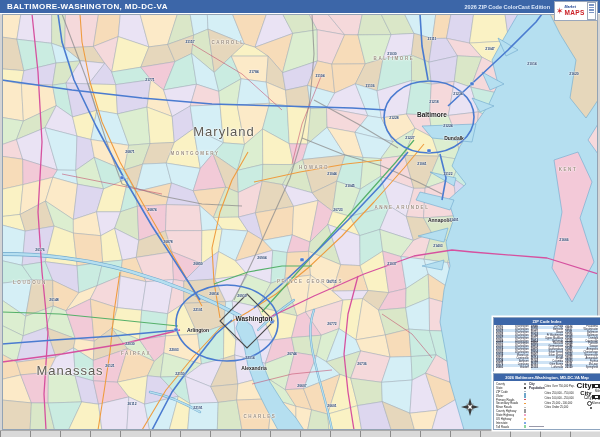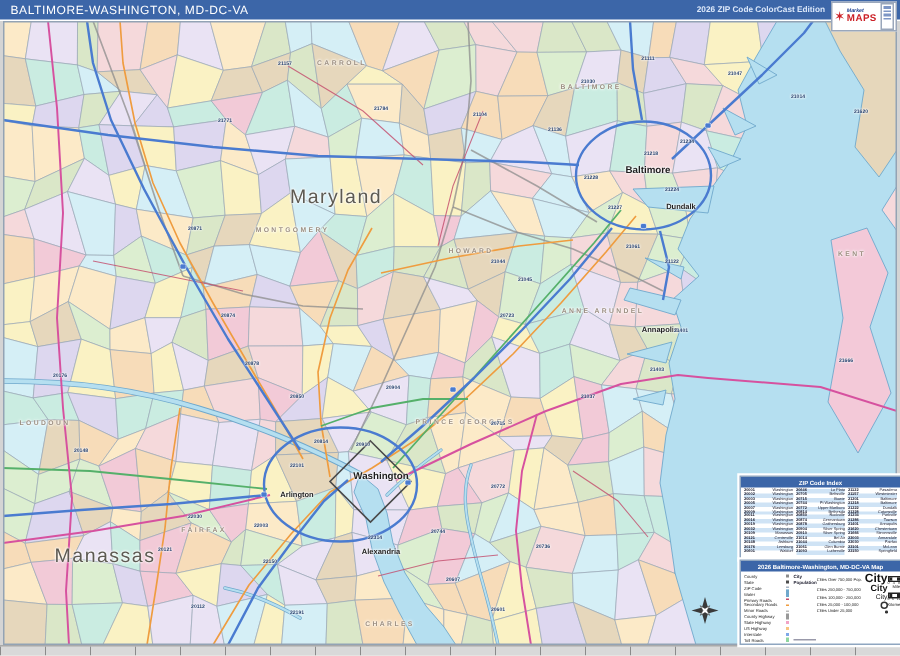--- a/index.html
+++ b/index.html
@@ -2,21 +2,21 @@
 <html style="--hdr: #3c66a8; --water: #b5dff0; --waterline: #6fa8cc; --interstate: #4a7bd0; --ushwy: #ef9c3f; --sthwy: #d6519f; --toll: #55b06a; --cline: #8c8c8c;"><head>
 <meta charset="utf-8">
 <style>
   html,body{margin:0;padding:0;background:#e8e8e8;}
   .stage{position:relative;width:600px;height:437px;overflow:hidden;background:#fff;
          font-family:"Liberation Sans",sans-serif;}
   
   .hdr{position:absolute;left:0;top:0;width:600px;height:14px;background:var(--hdr,#3c66a8);
        display:flex;align-items:center;justify-content:space-between;box-sizing:border-box;
        padding:0 50px 0 7px;border-bottom:1px solid #fff;}
-  .hdr-title{color:#fff;font-weight:normal;font-size:8px;letter-spacing:.4px;white-space:nowrap;}
+  .hdr-title{color:#fff;font-weight:bold;font-size:8px;letter-spacing:.4px;white-space:nowrap;}
   .hdr-ed{color:#dce8fa;font-weight:bold;font-size:5.5px;white-space:nowrap;}
   .logo{position:absolute;top:1px;right:2px;width:44px;height:20px;background:#fff;
         border:1px solid #9aa7bb;display:flex;align-items:center;gap:1px;padding:1px;box-sizing:border-box;z-index:60;}
   .logo-star{color:#cc2127;font-size:9px;line-height:1;}
   .logo-txt{display:flex;flex-direction:column;line-height:1;}
   .logo-top{font-size:3.5px;font-style:italic;font-weight:bold;color:#1a3f8f;}
   .logo-main{font-size:6.5px;font-weight:bold;color:#cc2127;letter-spacing:.3px;}
   .logo-side{margin-left:1px;width:12px;height:14px;border:0.5px solid #9aa7bb;display:flex;flex-direction:column;gap:1px;padding:1px;}
   .logo-side i{display:block;height:1.5px;background:#7d96c5;}
   

